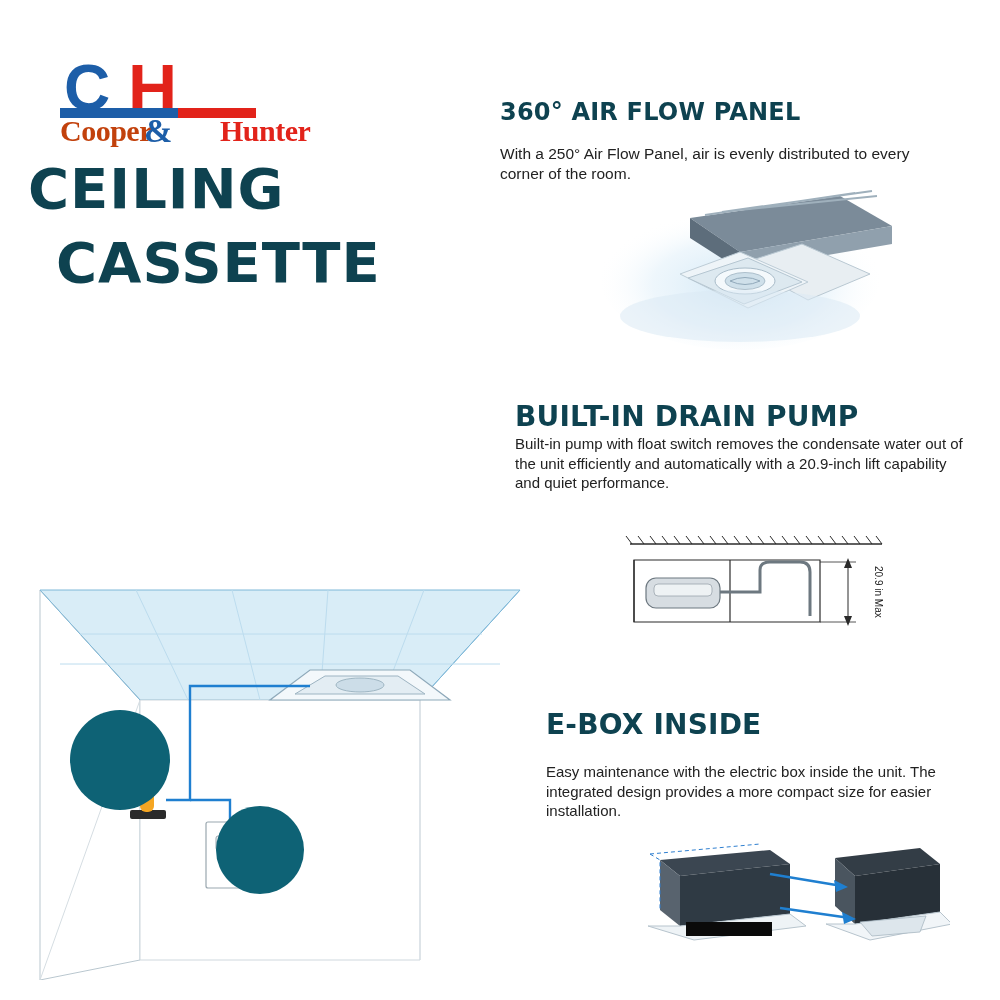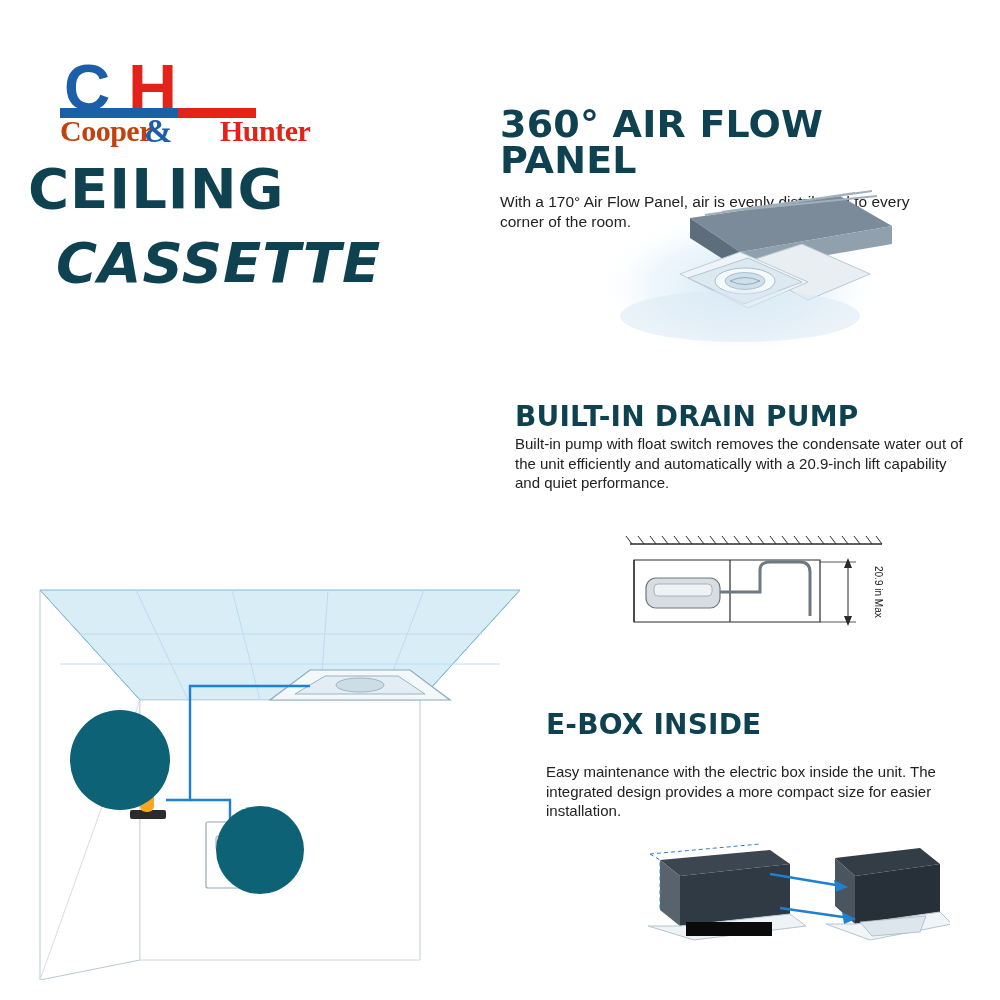--- a/index.html
+++ b/index.html
@@ -88,39 +88,39 @@
     left: 28px;
     top: 152px;
     width: 460px;
     font-family: "DejaVu Sans", sans-serif;
     font-weight: bold;
     font-size: 56px;
     line-height: 74px;
     color: #0e4250;
     letter-spacing: 1px;
   }
-  .main-title .l2 { display: block; padding-left: 28px; font-style: italic; }
+  .main-title .l2 { display: block; padding-left: 28px; }
 
   
   .sec-head {
     font-family: "DejaVu Sans", sans-serif;
     font-weight: bold;
     color: #0e4250;
     letter-spacing: 0.2px;
   }
   .sec-body {
     font-family: "Liberation Sans", sans-serif;
     font-size: 15.5px;
     line-height: 20px;
     color: #222222;
   }
 
   
   #sec-airflow { position: absolute; left: 500px; top: 94px; width: 470px; }
-  #sec-airflow .sec-head { font-size: 38px; line-height: 36px; margin-top: 12px; }
+  #sec-airflow .sec-head { font-size: 24px; line-height: 36px; }
   #sec-airflow .sec-body { margin-top: 14px; width: 450px; }
 
   .airflow-art {
     position: absolute;
     left: 540px;
     top: 178px;
     width: 400px;
     height: 180px;
   }
 
@@ -171,21 +171,21 @@
   <div class="logo-word2">Hunter</div>
 </div>
 
 <div class="main-title">
   <span>CEILING</span>
   <span class="l2">CASSETTE</span>
 </div>
 
 <div id="sec-airflow">
   <div class="sec-head">360° AIR FLOW PANEL</div>
-  <div class="sec-body">With a 170° Air Flow Panel, air is evenly distributed to every corner of the room.</div>
+  <div class="sec-body">With a 250° Air Flow Panel, air is evenly distributed to every corner of the room.</div>
 </div>
 
 <svg class="airflow-art" viewBox="0 0 400 180">
   <defs>
     <radialGradient id="glow" cx="50%" cy="55%" r="52%">
       <stop offset="0%" stop-color="#cfe6f5" stop-opacity="0.95"></stop>
       <stop offset="60%" stop-color="#e3f1fa" stop-opacity="0.6"></stop>
       <stop offset="100%" stop-color="#ffffff" stop-opacity="0"></stop>
     </radialGradient>
     <linearGradient id="bodyg" x1="0" y1="0" x2="0" y2="1">

